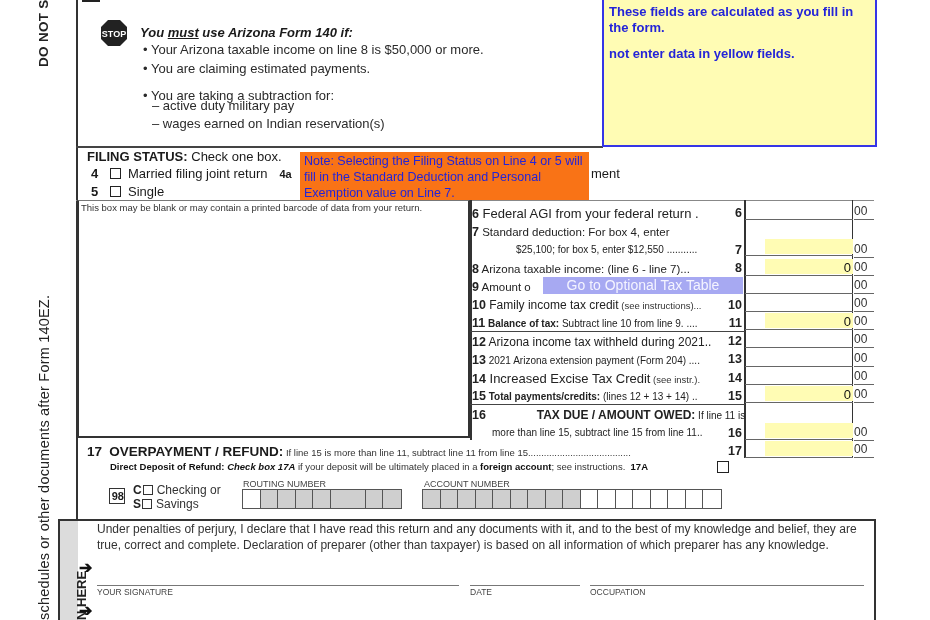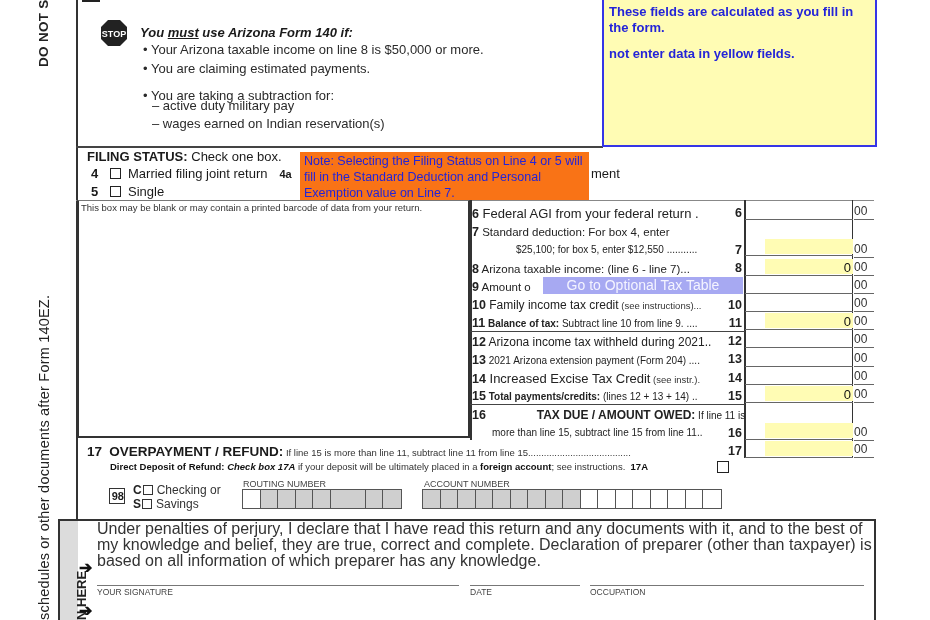--- a/index.html
+++ b/index.html
@@ -63,21 +63,21 @@
   .digits { display: flex; border: 1px solid #555; height: 20px; }
   .digit { width: 17.5px; height: 100%; border-right: 1px solid #555; }
   .digit:last-child { border-right: none; }
   .digit.g { background: #cfcfcf; }
 
   
   .sign-box { left: 58px; top: 519px; width: 818px; height: 110px; border: 2px solid #333; }
   .sign-tab { left: 58px; top: 519px; width: 20px; height: 110px; background: #dcdcdc; }
   .sign-here { left: 74px; top: 620px; font-size: 13px; font-weight: bold; transform: rotate(-90deg); transform-origin: left top; white-space: nowrap; color: #222; }
   .arrow { font-size: 16px; font-weight: bold; color: #111; }
-  .perjury { left: 97px; top: 521px; width: 775px; font-size: 16px; line-height: 16px; color: #333; }
+  .perjury { left: 97px; top: 521px; width: 775px; font-size: 12px; line-height: 16px; color: #333; }
   .sig-line { position: absolute; height: 1px; background: #777; top: 585px; }
   .sig-label { position: absolute; top: 587px; font-size: 8.5px; color: #444; }
 </style>
 </head>
 <body>
 
 <div class="vtext vt1">DO NOT STAPLE</div>
 <div class="vtext vt2">schedules or other documents after Form 140EZ.</div>
 
 <div class="vline" style="left:76px; top:0; height:520px;"></div>

